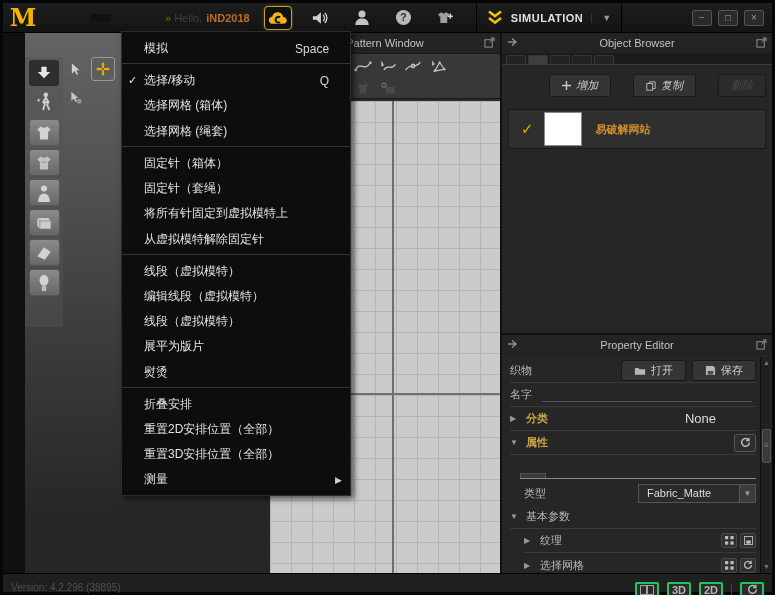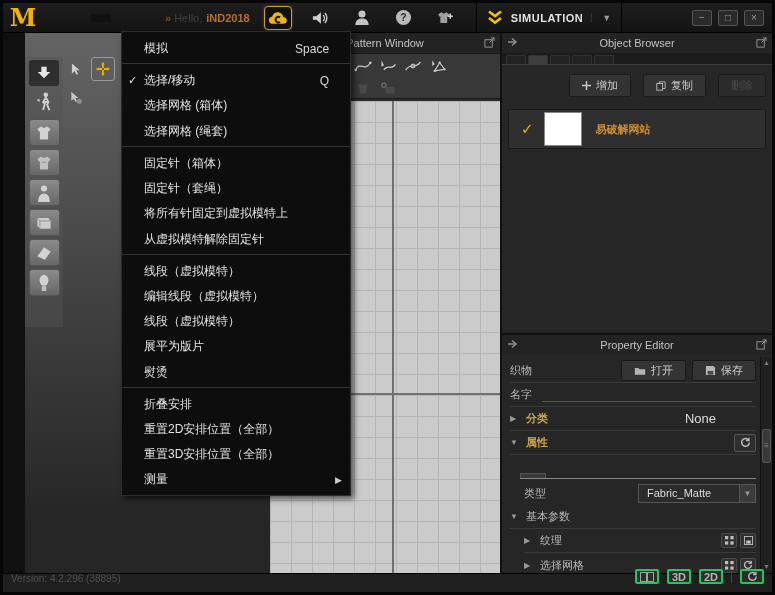--- a/index.html
+++ b/index.html
@@ -57,21 +57,21 @@
     background-size:21px 21px; }
   .axis-v { position:absolute; left:122px; top:0; width:2px; height:100%; background:#6f6f6f; }
   .axis-h { position:absolute; left:0; top:292px; width:100%; height:2px; background:#6f6f6f; }
 
   
   #right-panel { position:absolute; left:497px; top:30px; width:272px; height:540px; background:#232323; border-left:2px solid #111; }
   #object-browser { position:absolute; left:0; top:0; width:270px; height:298px; background:#262626; }
   .ob-tabs { display:flex; gap:2px; padding:2px 4px 0 4px; border-bottom:1px solid #3c3c3c; background:#1c1c1c; }
   .ob-tab { padding:4px 9px; font-size:11px; font-weight:bold; color:#6f6f6f; background:#222; border:1px solid #333; border-bottom:none; border-radius:2px 2px 0 0; }
   .ob-tab.active { color:#e0e0e0; background:#3e3e3e; }
-  .ob-toolbar { display:flex; justify-content:flex-end; gap:12px; padding:9px 6px 8px 6px; }
+  .ob-toolbar { display:flex; justify-content:flex-end; gap:22px; padding:9px 6px 8px 6px;font-style:italic; }
   .ob-btn { display:flex; align-items:center; gap:5px; background:#333; border:1px solid #1a1a1a; color:#c9c9c9; font-size:11px; padding:3px 12px; border-radius:2px; }
   .ob-btn.disabled { color:#4a4a4a; background:#2b2b2b; }
   .fabric-row { margin:4px 6px; height:40px; background:#2f2f2f; border:1px solid #1a1a1a; display:flex; align-items:center; }
   .check { color:#e6b400; font-weight:bold; font-size:15px; margin:0 10px 0 12px; }
   .swatch { width:38px; height:34px; background:#fff; border:1px solid #888; }
   .fabric-name { color:#cf8f2e; font-size:11px; font-weight:bold; margin-left:14px; }
 
   #property-editor { position:absolute; left:0; top:300px; width:270px; height:240px; background:#262626; border-top:2px solid #111; }
   .pe-body { padding:4px 16px 2px 8px; display:flex; flex-direction:column; }
   .pe-row { display:flex; align-items:center; height:24px; border-bottom:1px solid #3a3a3a; gap:6px; }
@@ -106,21 +106,21 @@
   .dd-item { display:flex; align-items:center; height:25px; padding:0 8px 0 6px; color:#e3e3e3; font-size:12px; }
   .dd-item .dd-check { width:16px; color:#e8e8e8; font-size:11px; }
   .dd-item .dd-check::before { content:"✓"; }
   .dd-item .dd-label { flex:1; }
   .dd-item .dd-shortcut { color:#d9d9d9; margin-right:6px; }
   .dd-item .dd-sub { color:#cfcfcf; font-size:9px; }
   .dd-item .dd-sub::before { content:"▶"; }
   .dd-item.sep-after { border-bottom:1px solid #353535; margin-bottom:4px; padding-bottom:1px; height:29px; }
 
   
-  #statusbar { position:absolute; left:0; top:570px; width:769px; height:19px; background:#1f1f1f; border-top:1px solid #000; display:flex; align-items:flex-end; padding:8px 8px; }
+  #statusbar { position:absolute; left:0; top:570px; width:769px; height:19px; background:#1f1f1f; border-top:1px solid #000; display:flex; align-items:flex-start; padding:8px 8px; }
   .version { color:#4f4f4f; font-size:10px; }
   .sb-right { margin-left:auto; display:flex; gap:8px; align-items:center; }
   .sb-btn { min-width:24px; height:15px; border:2px solid #22c55e; border-radius:2px; background:#2c2c2c; color:#b5b5b5; font-size:11px; font-weight:bold; display:flex; align-items:center; justify-content:center; padding:0 3px; }
   .sb-sep { width:1px; height:12px; background:#444; }
   svg { display:block; }
 </style>
 </head>
 <body>
 
 <div id="app">

